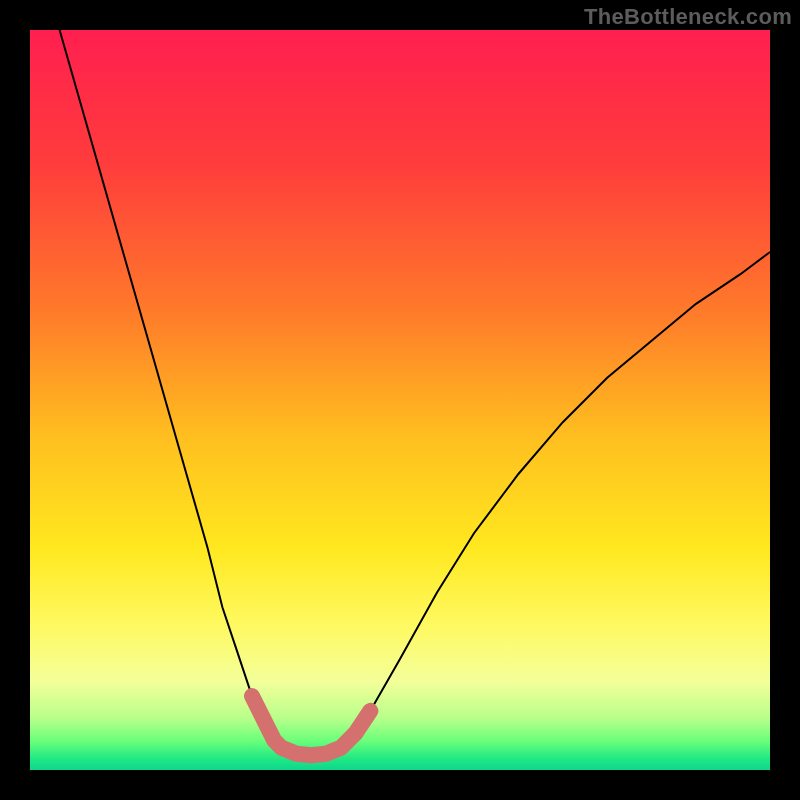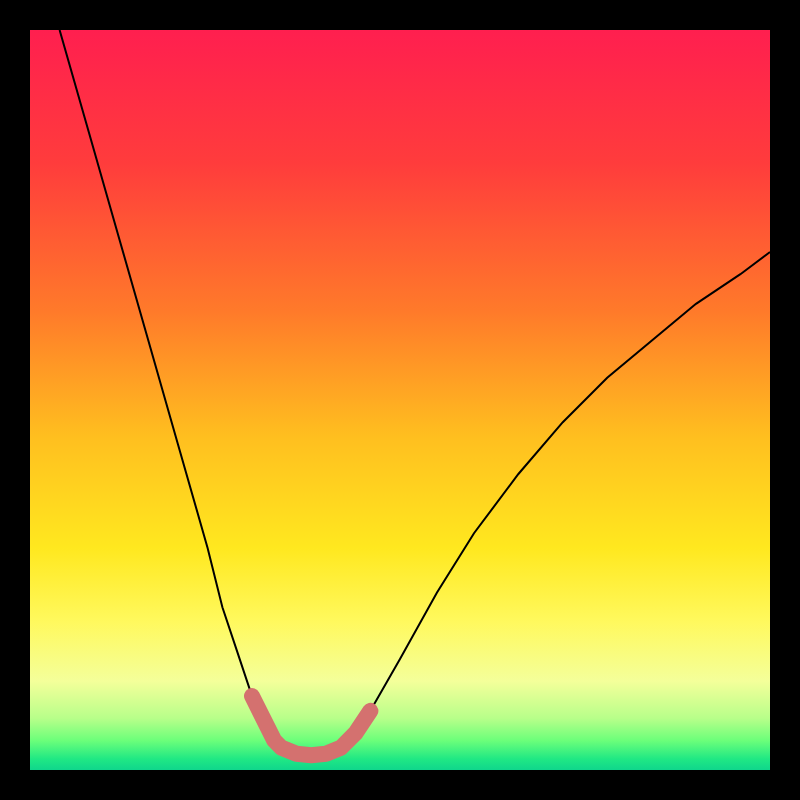--- a/index.html
+++ b/index.html
@@ -77,14 +77,15 @@
       <rect x="0" y="0" width="740" height="740" fill="url(#bg)"></rect>
     </svg>
 
     <svg class="curve" viewBox="0 0 740 740" preserveAspectRatio="none">
       <path id="thin-path" fill="none" stroke-width="2" stroke="#000000" d="M29.6,0.0 L59.2,103.6 L88.8,207.2 L118.4,310.8 L148.0,414.4 L177.6,518.0 L192.4,577.2 L207.2,621.6 L222.0,666.0 L236.8,695.6 L244.2,710.4 L251.6,717.8 L251.6,717.8 L266.4,723.7 L281.2,725.2 L296.0,723.7 L310.8,717.8 L310.8,717.8 L340.4,680.8 L370.0,629.0 L407.0,562.4 L444.0,503.2 L488.4,444.0 L532.8,392.2 L577.2,347.8 L621.6,310.8 L666.0,273.8 L710.4,244.2 L740.0,222.0"></path>
       <path id="thick-path" fill="none" stroke-width="16" stroke-linecap="round" stroke-linejoin="round" stroke="#d4716f" d="M222.0,666.0 L236.8,695.6 L244.2,710.4 L251.6,717.8 L251.6,717.8 L266.4,723.7 L281.2,725.2 L296.0,723.7 L310.8,717.8 L310.8,717.8 L325.6,703.0 L340.4,680.8"></path>
     </svg>
 
   </div>
 
+  <div class="watermark">TheBottleneck.com</div>
 
 </div>
 
 </body></html>

